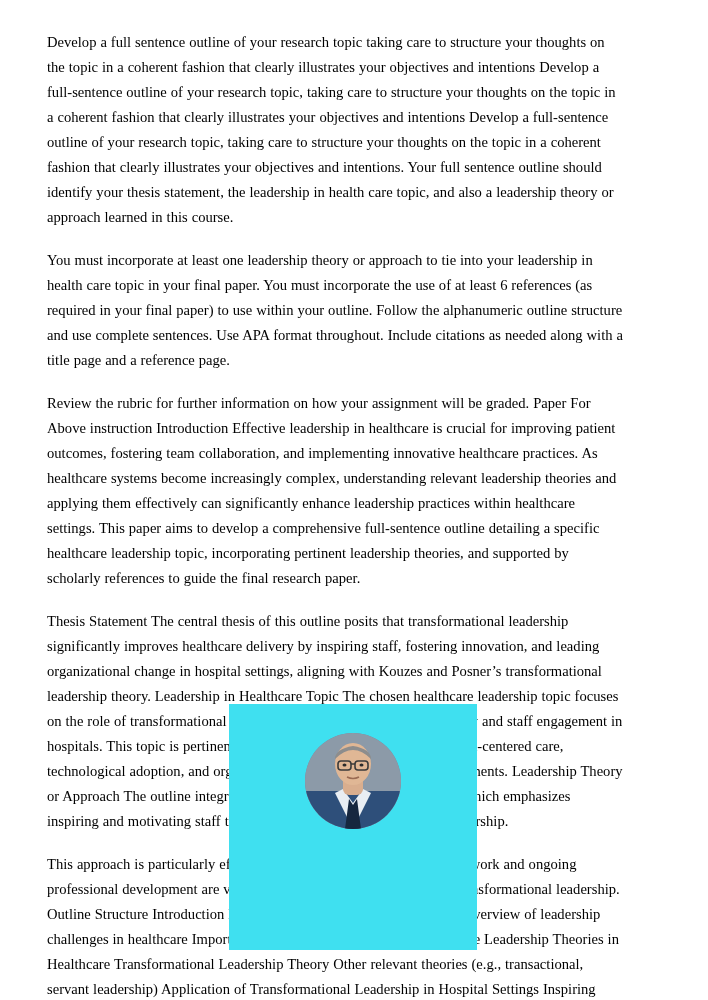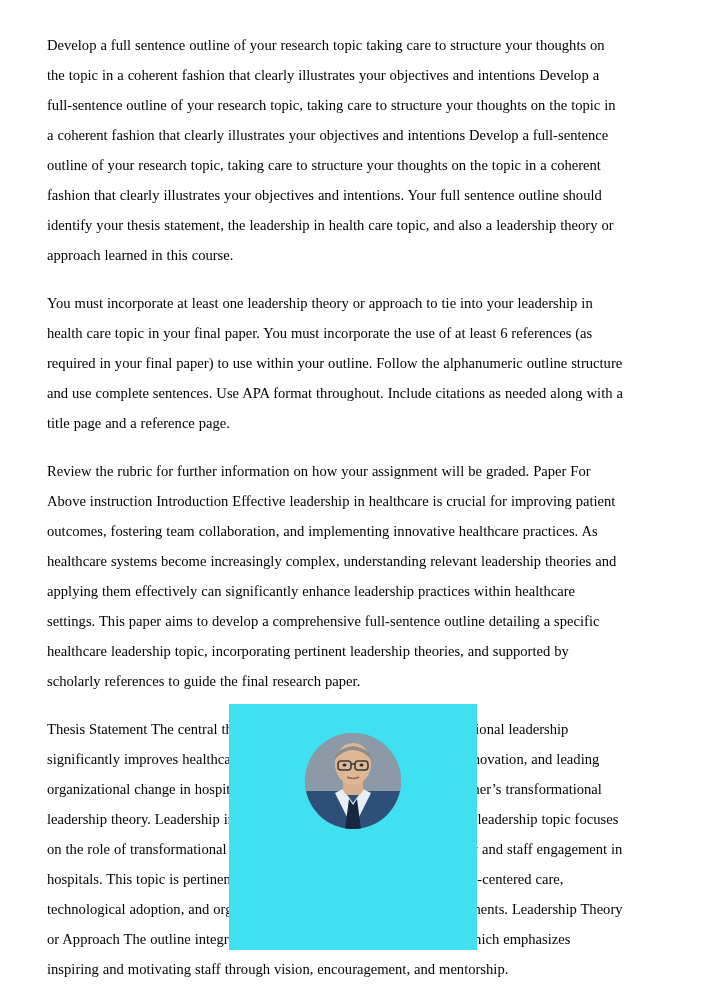--- a/index.html
+++ b/index.html
@@ -24,21 +24,21 @@
     background: #ffffff;
   }
   .doc-body {
     position: absolute;
     top: 30px;
     left: 47px;
     width: 578px;
   }
   .para {
     font-size: 14.6px;
-    line-height: 30px;
+    line-height: 25px;
     text-align: left;
     margin: 0 0 18px 0;
     color: #000;
     word-spacing: 0.3px;
   }
   .para:last-child { margin-bottom: 0; }
 
   
   .overlay-card {
     position: absolute;

